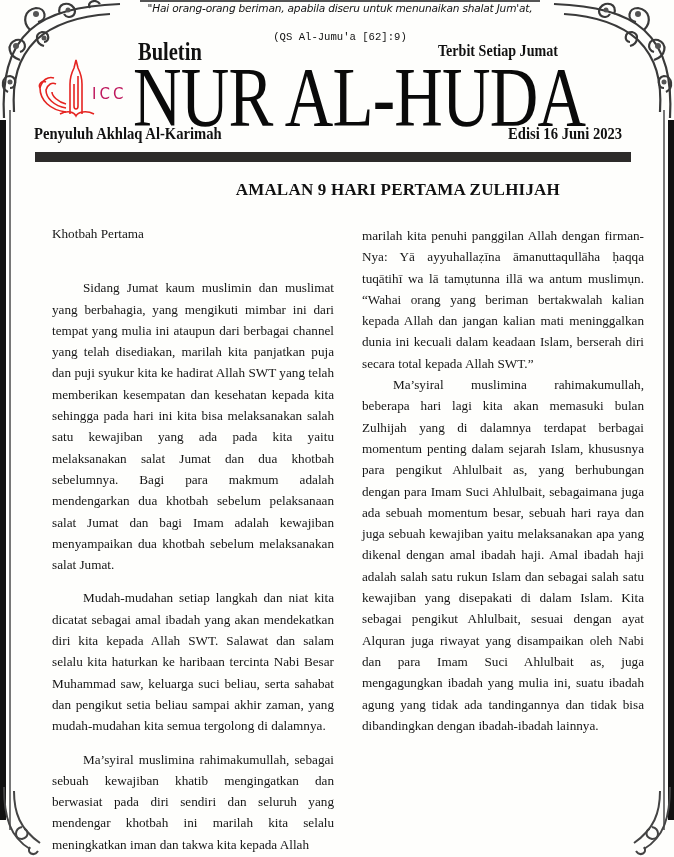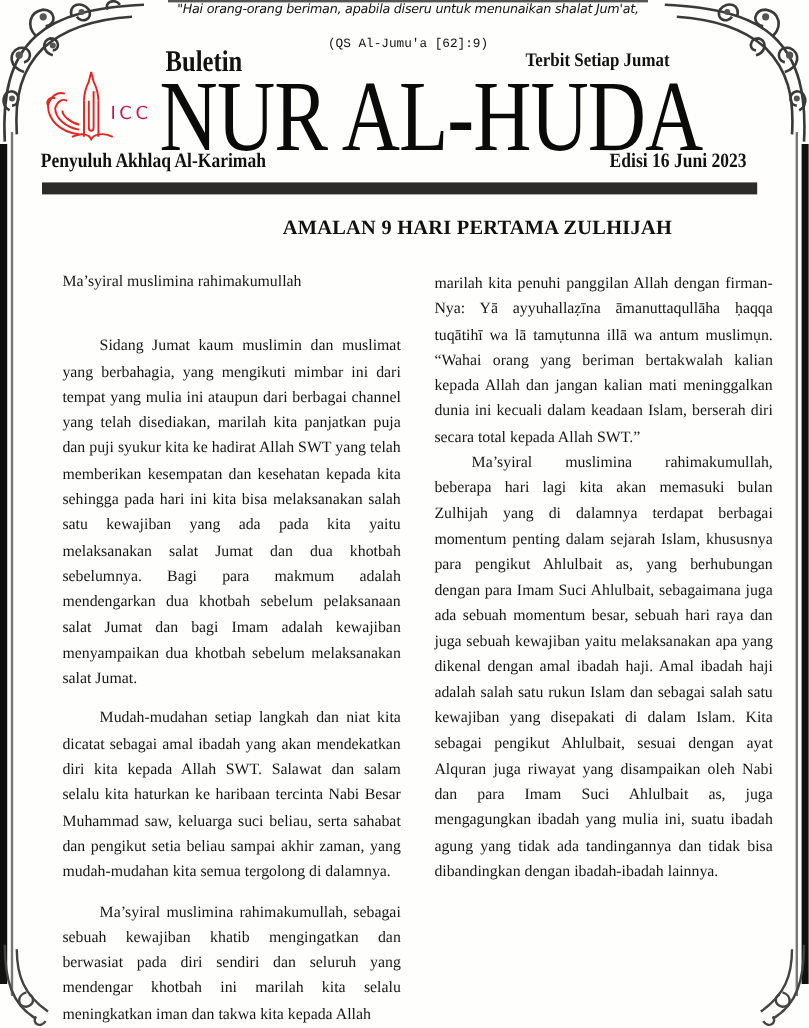--- a/index.html
+++ b/index.html
@@ -180,21 +180,21 @@
 
 <div class="masthead">NUR AL-HUDA</div>
 
 <div class="tagline">Penyuluh Akhlaq Al-Karimah</div>
 <div class="edition">Edisi 16 Juni 2023</div>
 <div class="header-bar"></div>
 
 <div class="article-title">AMALAN 9 HARI PERTAMA ZULHIJAH</div>
 
 <div class="col col-left">
-  <p class="intro">Ma’syiral muslimina rahimakumullah</p>
+  <p class="intro">Khotbah Pertama</p>
   <div class="intro-gap"></div>
   <p class="ind">Sidang Jumat kaum muslimin dan muslimat yang berbahagia, yang mengikuti mimbar ini dari tempat yang mulia ini ataupun dari berbagai channel yang telah disediakan, marilah kita panjatkan puja dan puji syukur kita ke hadirat Allah SWT yang telah memberikan kesempatan dan kesehatan kepada kita sehingga pada hari ini kita bisa melaksanakan salah satu kewajiban yang ada pada kita yaitu melaksanakan salat Jumat dan dua khotbah sebelumnya. Bagi para makmum adalah mendengarkan dua khotbah sebelum pelaksanaan salat Jumat dan bagi Imam adalah kewajiban menyampaikan dua khotbah sebelum melaksanakan salat Jumat.</p>
   <p class="ind">Mudah-mudahan setiap langkah dan niat kita dicatat sebagai amal ibadah yang akan mendekatkan diri kita kepada Allah SWT. Salawat dan salam selalu kita haturkan ke haribaan tercinta Nabi Besar Muhammad saw, keluarga suci beliau, serta sahabat dan pengikut setia beliau sampai akhir zaman, yang mudah-mudahan kita semua tergolong di dalamnya.</p>
   <p class="ind">Ma’syiral muslimina rahimakumullah, sebagai sebuah kewajiban khatib mengingatkan dan berwasiat pada diri sendiri dan seluruh yang mendengar khotbah ini marilah kita selalu meningkatkan iman dan takwa kita kepada Allah</p>
 </div>
 
 <div class="col col-right">
   <p>marilah kita penuhi panggilan Allah dengan firman-Nya: Yā ayyuhallaẓīna āmanuttaqullāha ḥaqqa tuqātihī wa lā tamụtunna illā wa antum muslimụn. “Wahai orang yang beriman bertakwalah kalian kepada Allah dan jangan kalian mati meninggalkan dunia ini kecuali dalam keadaan Islam, berserah diri secara total kepada Allah SWT.”</p>
   <p class="ind-r">Ma’syiral muslimina rahimakumullah, beberapa hari lagi kita akan memasuki bulan Zulhijah yang di dalamnya terdapat berbagai momentum penting dalam sejarah Islam, khususnya para pengikut Ahlulbait as, yang berhubungan dengan para Imam Suci Ahlulbait, sebagaimana juga ada sebuah momentum besar, sebuah hari raya dan juga sebuah kewajiban yaitu melaksanakan apa yang dikenal dengan amal ibadah haji. Amal ibadah haji adalah salah satu rukun Islam dan sebagai salah satu kewajiban yang disepakati di dalam Islam. Kita sebagai pengikut Ahlulbait, sesuai dengan ayat Alquran juga riwayat yang disampaikan oleh Nabi dan para Imam Suci Ahlulbait as, juga mengagungkan ibadah yang mulia ini, suatu ibadah agung yang tidak ada tandingannya dan tidak bisa dibandingkan dengan ibadah-ibadah lainnya.</p>
 </div>

